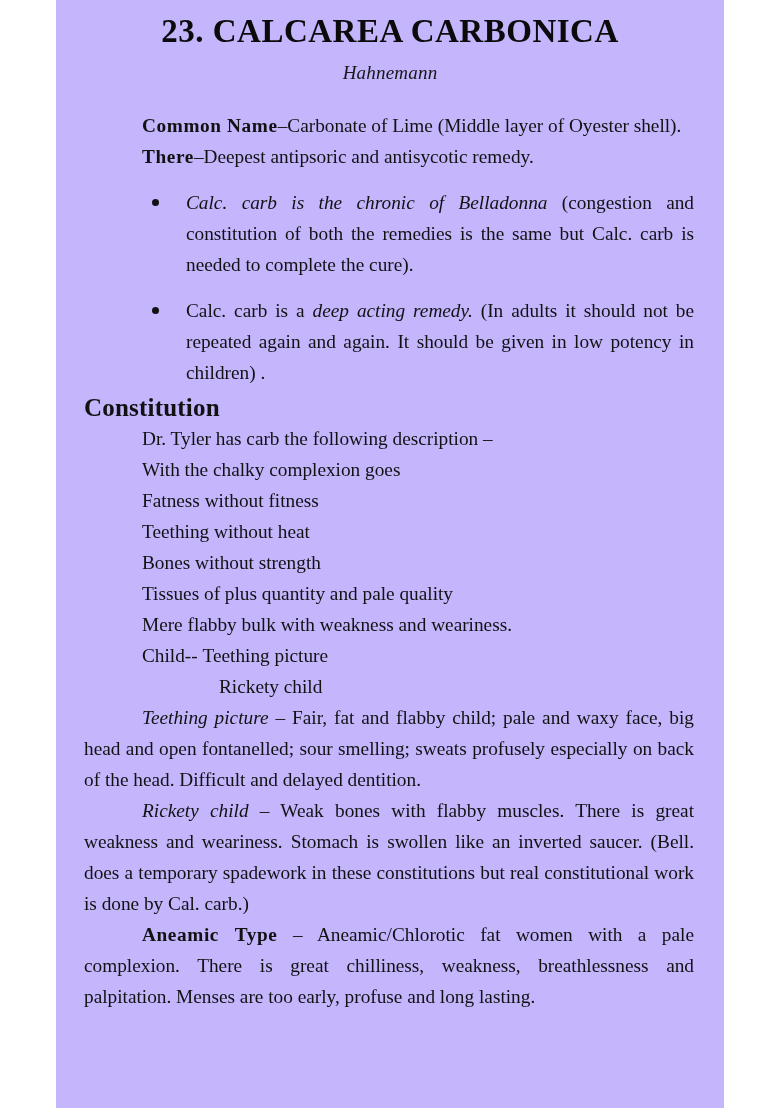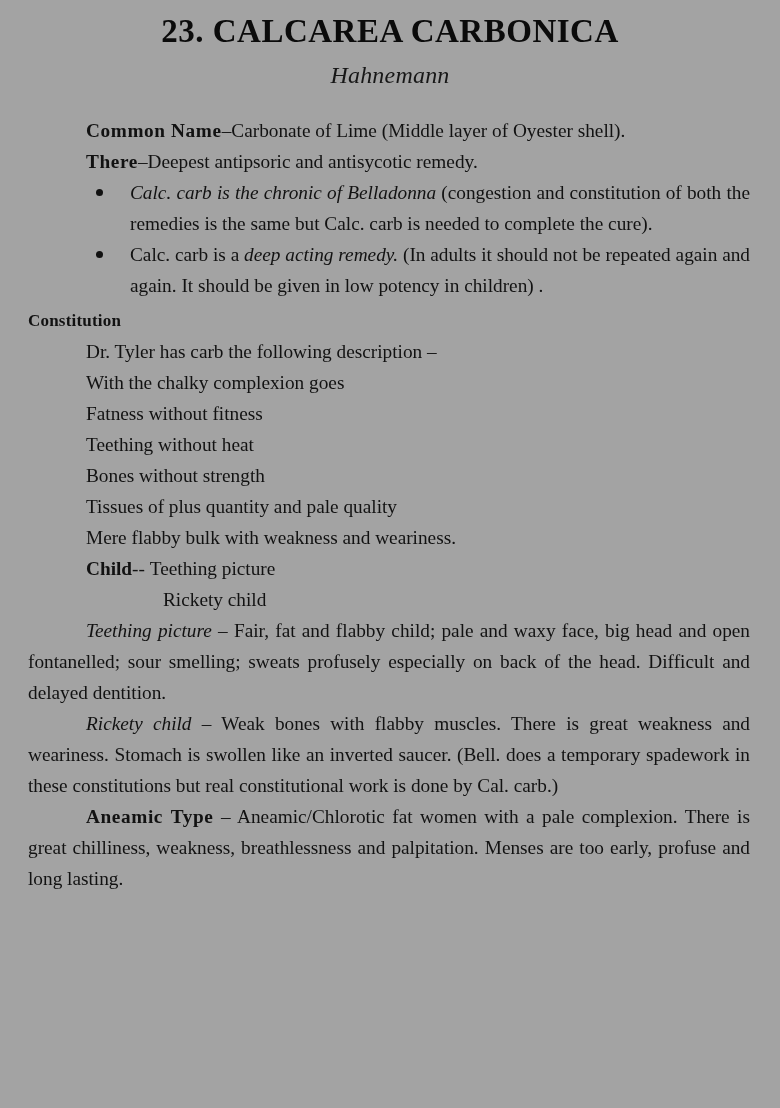--- a/index.html
+++ b/index.html
@@ -8,45 +8,45 @@
     padding: 0;
     background: #ffffff;
   }
   body {
     font-family: "Liberation Serif", "DejaVu Serif", serif;
     color: #121212;
     -webkit-font-smoothing: none;
   }
   .page {
     position: relative;
-    width: 780px;
+    width: 668px;
     height: 1108px;
     margin: 0 auto;
-    background: #a3a3a3;
+    background: #c4b5fd;
     overflow: hidden;
     box-sizing: border-box;
   }
 
   
   .title-block {
     padding-top: 14px;
     text-align: center;
   }
   .chapter-title {
     font-family: "Liberation Serif", "DejaVu Serif", serif;
     font-weight: bold;
     font-size: 33px;
     letter-spacing: 0.5px;
     line-height: 1.08;
     margin: 0;
     color: #0b0b0b;
   }
   .author-line {
     font-style: italic;
-    font-size: 24px;
+    font-size: 19px;
     margin: 12px 0 0 0;
     color: #171717;
     letter-spacing: 0.2px;
   }
 
   
   .body-wrap {
     margin-top: 26px;
     padding: 0 30px 0 28px;
     font-size: 19.3px;
@@ -60,58 +60,58 @@
   }
   p.para.first-indent {
     text-indent: 58px;
   }
   p.para.no-just {
     text-align: left;
   }
 
   
   .runin {
-    font-weight: bold;
+    font-weight: normal;
   }
   .runin-sp {
     font-weight: bold;
     letter-spacing: 0.6px;
   }
   .ital {
     font-style: italic;
   }
 
   
   ul.bullets {
     list-style: none;
     margin: 0;
     padding: 0;
   }
   ul.bullets > li {
     position: relative;
-    margin: 0 0 0 0;
+    margin: 15px 0 0 0;
     padding-left: 102px;
     text-align: justify;
     text-justify: inter-word;
   }
   ul.bullets > li .bullet-dot {
     position: absolute;
     left: 68px;
     top: 12px;
     width: 7px;
     height: 7px;
     border-radius: 50%;
     background: #111;
     display: block;
   }
 
   
   .section-head {
     font-weight: bold;
-    font-size: 17px;
+    font-size: 25px;
     margin: 4px 0 0 0;
     line-height: 31px;
     letter-spacing: 0.2px;
   }
   .indent-lines {
     margin: 0;
     padding: 0;
     list-style: none;
   }
   .indent-lines li {

